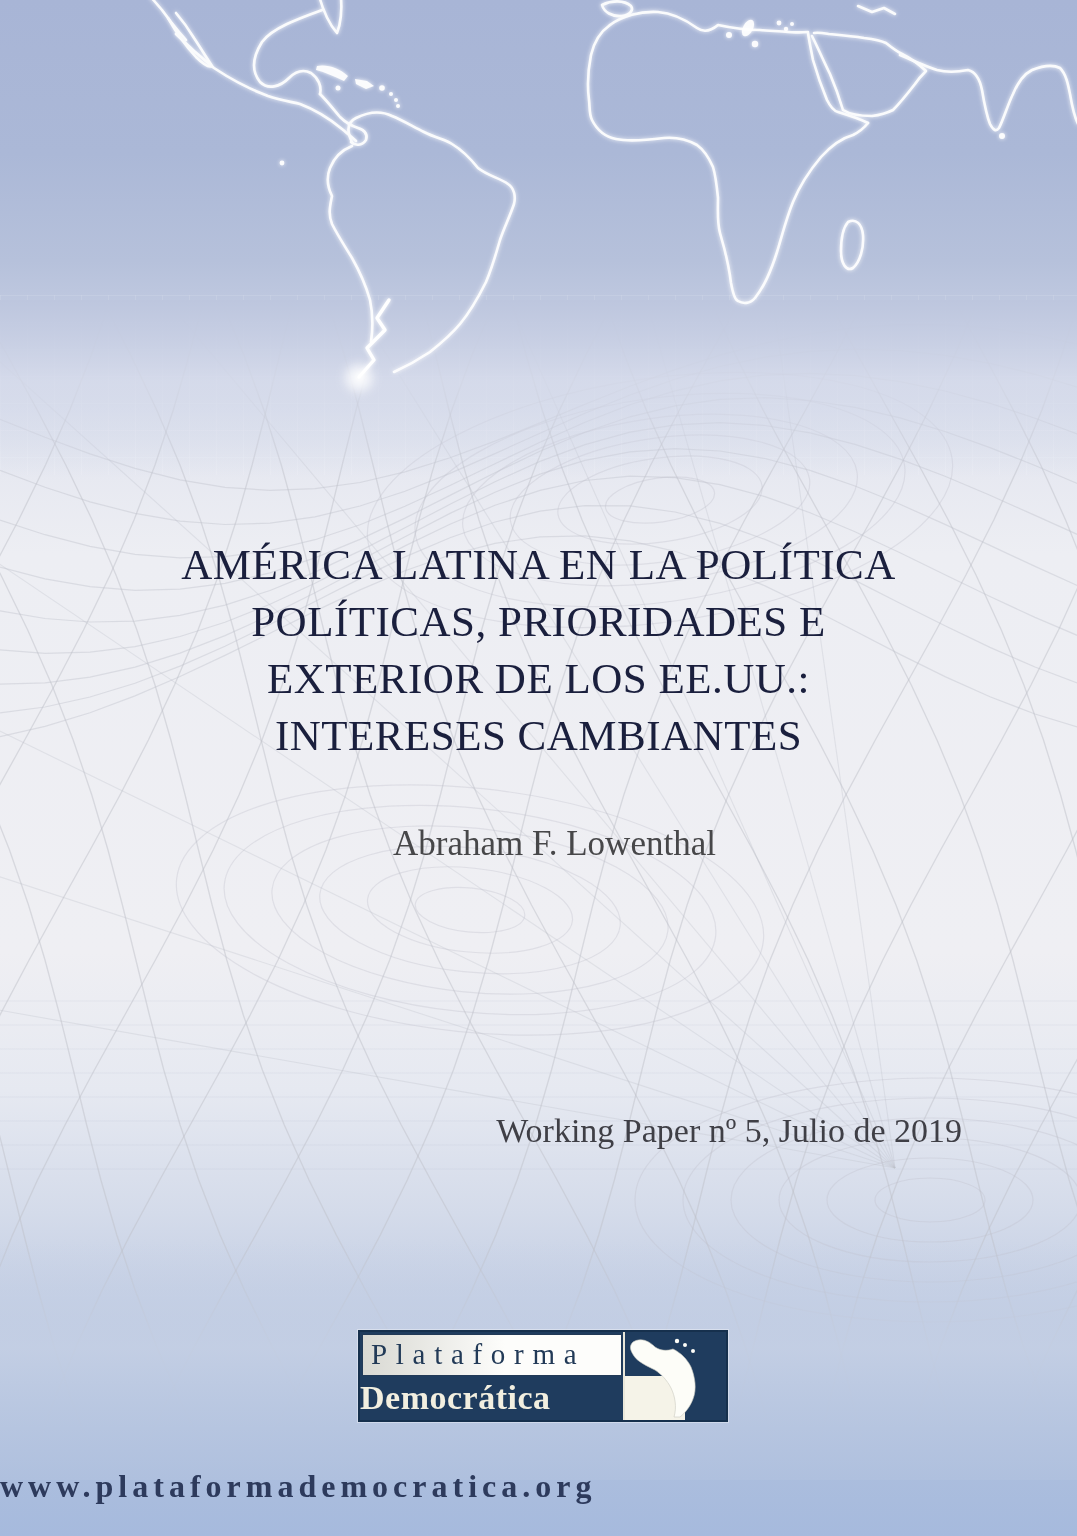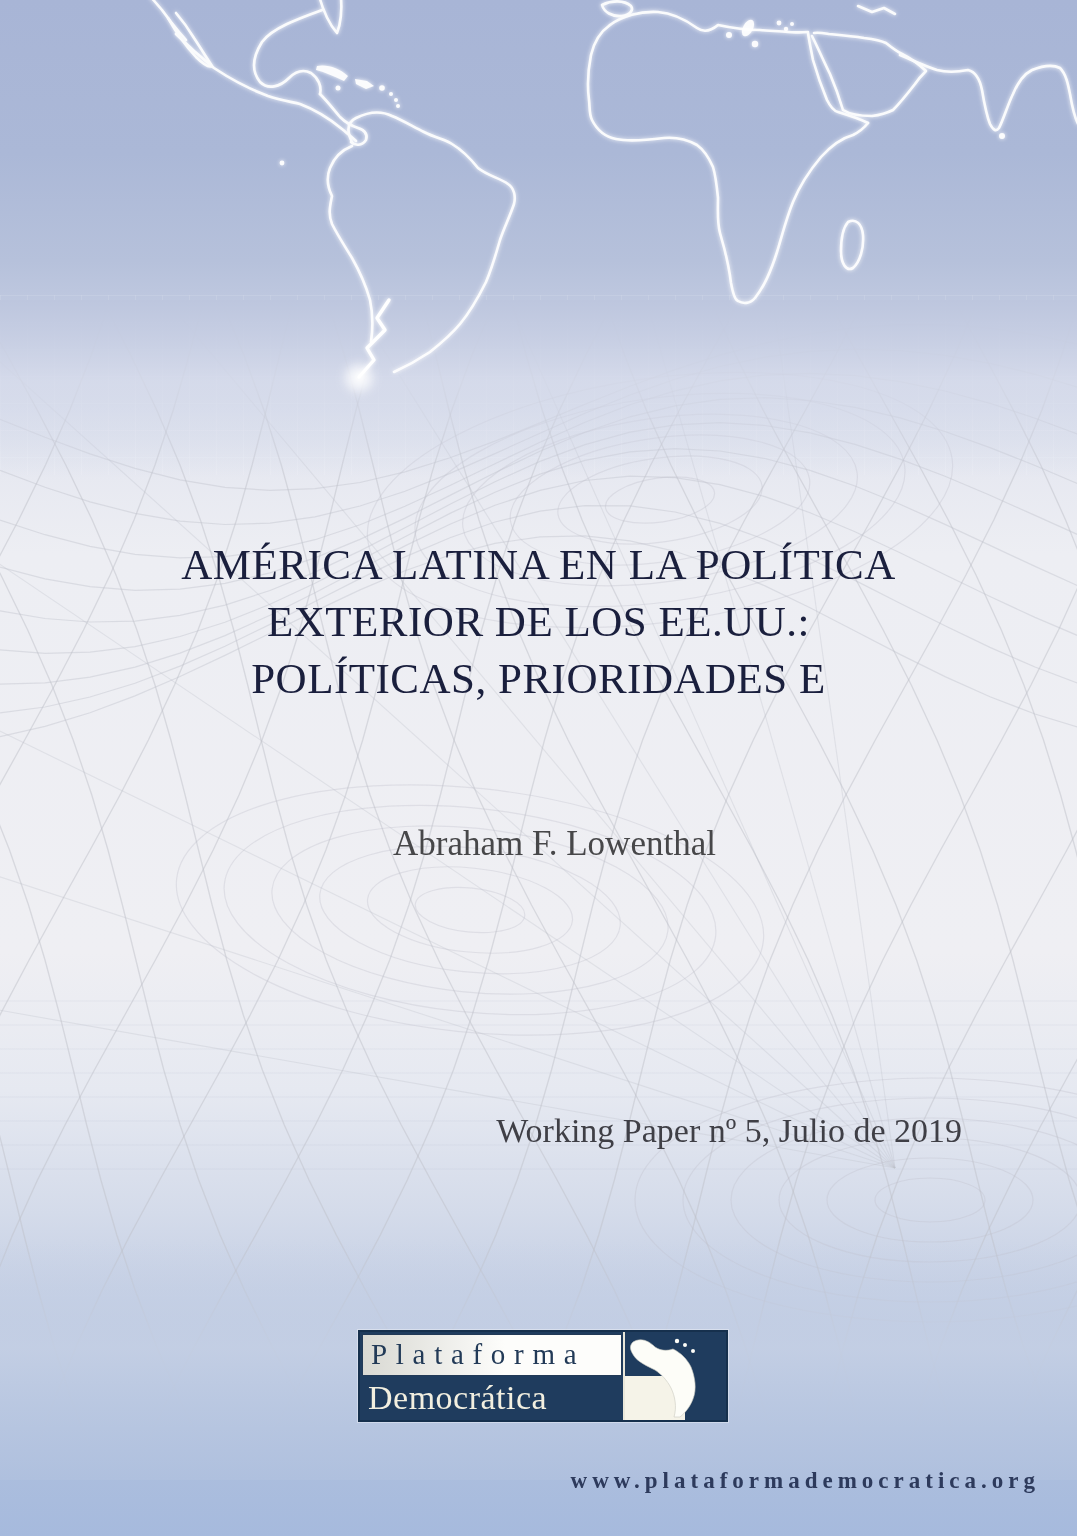--- a/index.html
+++ b/index.html
@@ -53,29 +53,29 @@
     display:flex;box-shadow:0 0 0 1px rgba(255,255,255,.35);
   }
   .logo-left{flex:0 0 263px;display:flex;flex-direction:column;border-radius:21px;}
   .logo-row1{
     flex:0 0 40px;background:linear-gradient(90deg,#d9d9d3,#fdfdfb 55%);
     border:1px solid #223a57;margin:2px 1px 0 2px;
     color:#223a57;font-size:29px;line-height:38px;letter-spacing:.30em;
     padding-left:8px;white-space:nowrap;overflow:hidden;
   }
   .logo-row2{
-    flex:1;background:#1f3c5e;color:#f2efe0;font-weight:normal;
-    font-size:34px;line-height:44px;letter-spacing:.5px;padding-left:8px;
+    flex:1;background:#1f3c5e;color:#f2efe0;font-weight:bold;
+    font-size:34px;line-height:44px;letter-spacing:.5px;
     white-space:nowrap;overflow:hidden;
   }
   .logo-right{flex:1;position:relative;border-left:2px solid #e9e7da;}
   .logo-right svg{display:block;}
   .website{
-    position:absolute;top:1468px;left:0;width:1040px;text-align:right;
-    color:#2d3a5c;font-size:23px;font-weight:bold;letter-spacing:5px;
+    position:absolute;top:1468px;left:0;width:1040px;text-align:left;
+    color:#2d3a5c;font-size:32px;font-weight:bold;letter-spacing:5px;
   }
 </style>
 </head>
 <body>
 
 <div class="page">
 
   <div class="grid-texture top"></div>
   <div class="grid-texture bottom"></div>
 
@@ -231,22 +231,23 @@
     <g>
       <circle cx="359" cy="378" r="15" fill="#ffffff" opacity="0.55" filter="url(#bigglow)"></circle>
       <circle cx="359" cy="378" r="7" fill="#ffffff" filter="url(#bigglow)"></circle>
       <path d="M 389 300 L 377 318 385 330 367 348 374 360 359 377" stroke="#ffffff" stroke-width="3.4" fill="none" stroke-linecap="round" stroke-linejoin="round" filter="url(#glow)"></path>
     </g>
   </svg>
 
   <div class="text-layer">
     <div class="title">
       <div>AMÉRICA LATINA EN LA POLÍTICA</div>
+      <div>POLÍTICAS, PRIORIDADES E</div>
       <div>EXTERIOR DE LOS EE.UU.:</div>
-      <div>POLÍTICAS, PRIORIDADES E</div>
+      <div>INTERESES CAMBIANTES</div>
     </div>
 
     <div class="author">Abraham F. Lowenthal</div>
 
     <div class="edition">Working Paper nº 5, Julio de 2019</div>
 
     <div class="logo">
       <div class="logo-left">
         <div class="logo-row1">Plataforma</div>
         <div class="logo-row2">Democrática</div>

